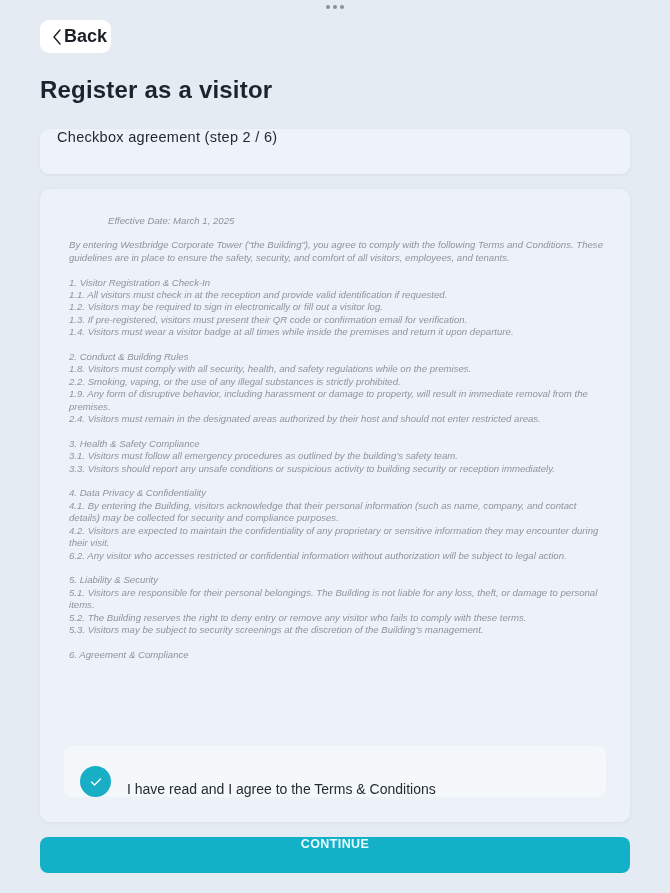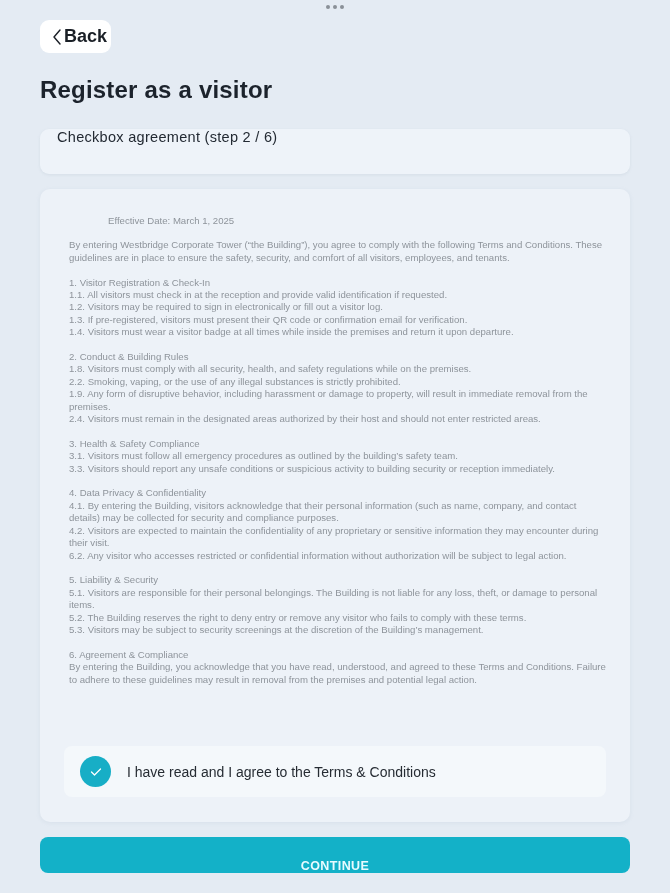--- a/index.html
+++ b/index.html
@@ -42,47 +42,47 @@
   }
 
   .terms-card {
     position: absolute; left: 40px; top: 189px;
     width: 590px; height: 633px;
     background: #edf2f8; border-radius: 10px;
     box-shadow: 0 1px 4px rgba(150,165,185,0.15);
   }
   .terms-text {
     position: absolute; left: 29px; top: 26px; width: 540px;
-    font-size: 9.6px; line-height: 12.4px; color: #8e949b;
+    font-size: 9.6px; line-height: 12.4px; color: #8e949b; font-style: italic;
   }
   .terms-text .eff { padding-left: 39px; margin-bottom: 12px; }
   .terms-text p { margin: 0; }
   .terms-text .section { margin-top: 12.4px; }
 
   .agree-row {
     position: absolute; left: 24px; top: 557px;
     width: 542px; height: 51px;
     background: #f4f8fb; border-radius: 8px;
-    display: flex; align-items: center; padding-left: 16px;
+    display: flex; align-items: flex-end; padding-left: 16px;
     cursor: pointer;
   }
   .check-circle {
     width: 31px; height: 31px; border-radius: 50%;
     background: #17aec6;
     display: flex; align-items: center; justify-content: center;
   }
   .agree-label {
     margin-left: 16px; font-size: 14px; color: #262c33;
   }
 
   .continue-btn {
     position: absolute; left: 40px; top: 837px;
     width: 590px; height: 36px;
     background: #13b1c8; border-radius: 8px;
-    display: flex; align-items: flex-end; justify-content: center;
+    display: flex; align-items: flex-start; justify-content: center;
     color: #e8fbff; font-size: 12.5px; font-weight: bold; letter-spacing: 0.4px;
     cursor: pointer;
   }
 </style>
 </head>
 <body>
 
 <div class="page">
 
   <div class="dots">
@@ -140,21 +140,20 @@
 
       <div class="section">
         <p>5. Liability &amp; Security</p>
         <p>5.1. Visitors are responsible for their personal belongings. The Building is not liable for any loss, theft, or damage to personal items.</p>
         <p>5.2. The Building reserves the right to deny entry or remove any visitor who fails to comply with these terms.</p>
         <p>5.3. Visitors may be subject to security screenings at the discretion of the Building’s management.</p>
       </div>
 
       <div class="section">
         <p>6. Agreement &amp; Compliance</p>
-        <p>By entering the Building, you acknowledge that you have read, understood, and agreed to these Terms and Conditions. Failure to adhere to these guidelines may result in removal from the premises and potential legal action.</p>
       </div>
     </div>
 
     <div class="agree-row">
       <div class="check-circle">
         <svg width="12" height="10" viewBox="0 0 12 10">
           <path d="M1.5 5 L4.5 8 L10.5 2" fill="none" stroke="#ffffff" stroke-width="1.3" stroke-linecap="round" stroke-linejoin="round"></path>
         </svg>
       </div>
       <span class="agree-label">I have read and I agree to the Terms &amp; Conditions</span>

